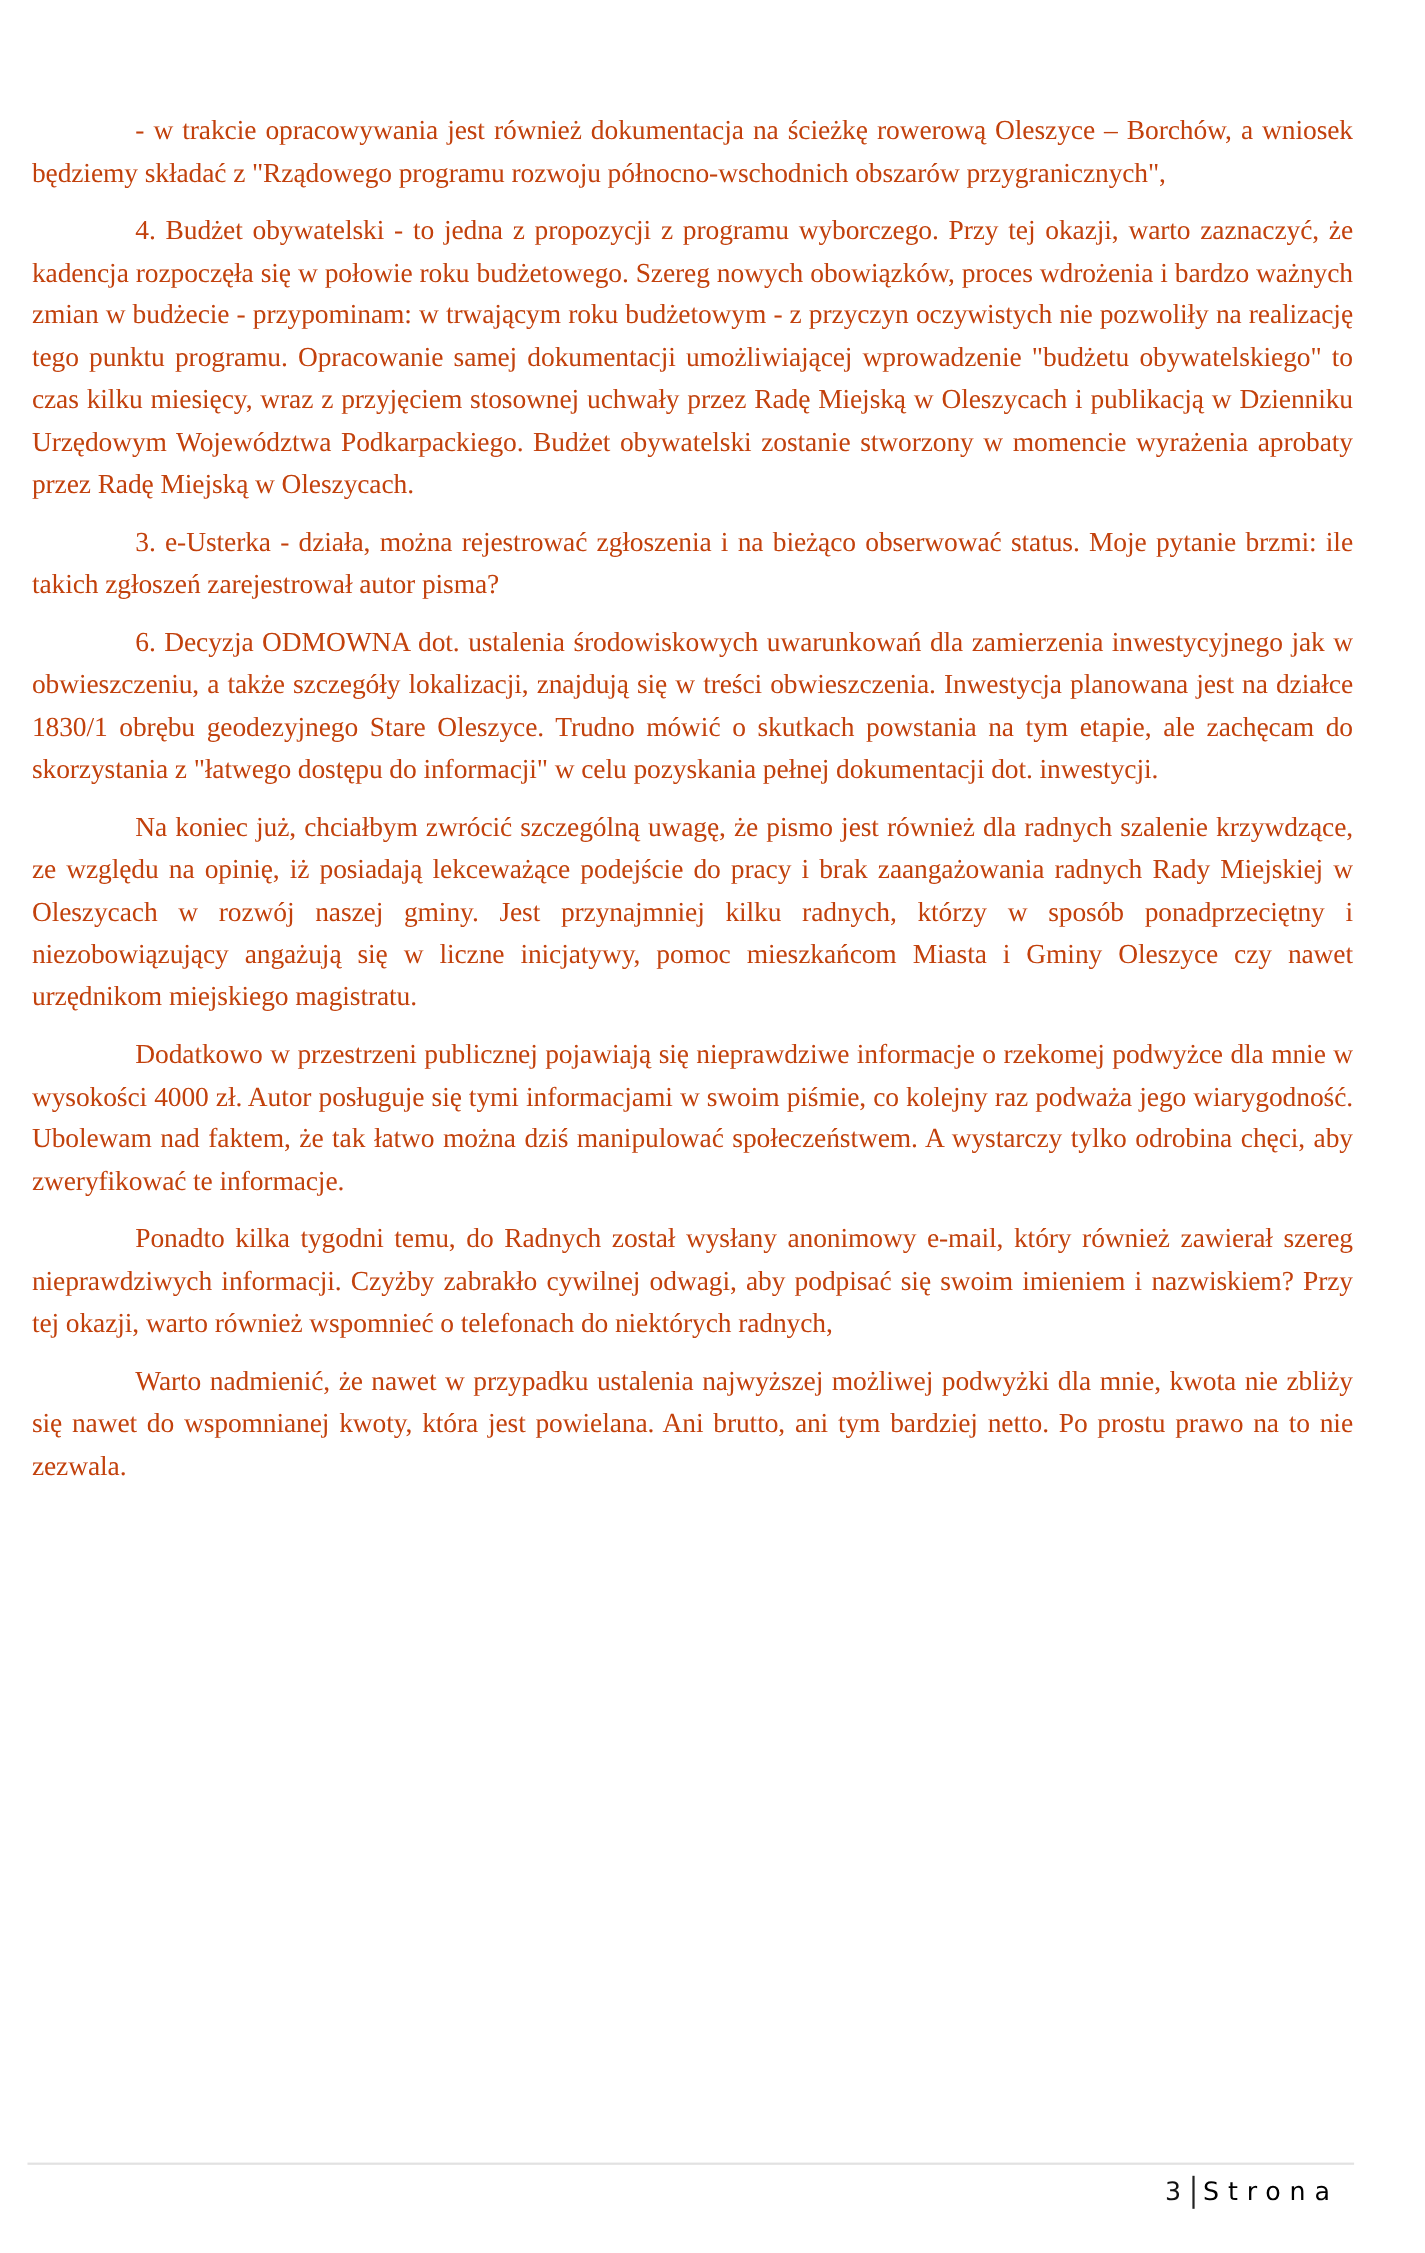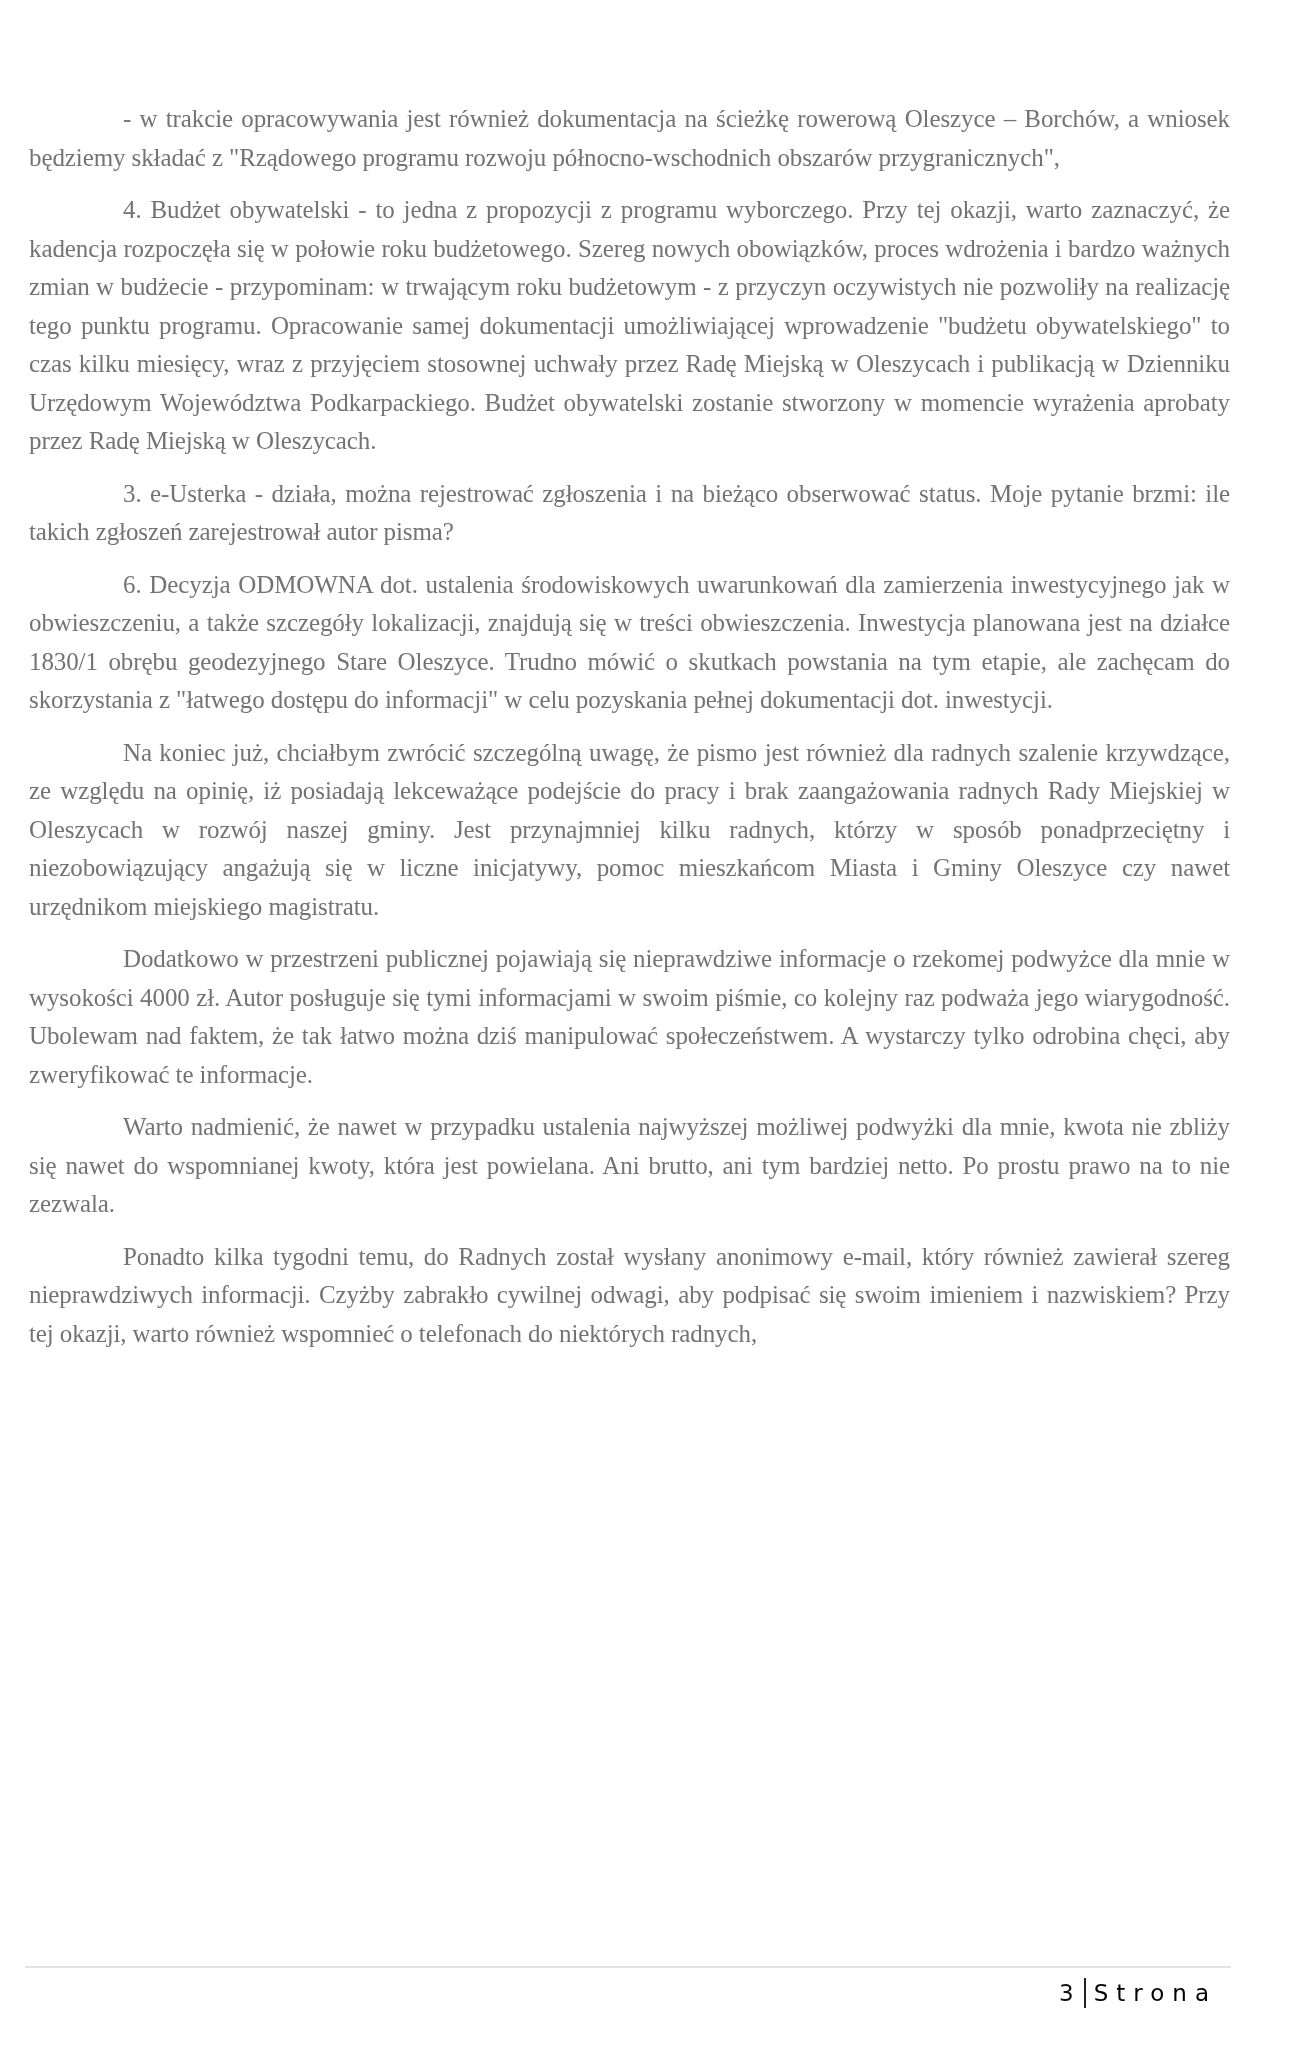--- a/index.html
+++ b/index.html
@@ -1,20 +1,20 @@
 <!DOCTYPE html>
 <html><head>
   <meta charset="utf-8">
   <style>
     html, body { margin: 0; padding: 0; background: #ffffff; }
     body { width: 1295px; height: 2048px; position: relative; overflow: hidden; }
     .page {
       position: absolute; left: 29px; top: 100px; width: 1201px;
       font-family: "Liberation Serif", "DejaVu Serif", serif;
-      font-size: 25px; line-height: 38.5px; color: #737373;
+      font-size: 25px; line-height: 38.5px; color: #c2410c;
     }
     .para {
       margin: 0 0 14px 0; text-align: justify; text-indent: 94px;
       letter-spacing: -0.1px;
     }
     .footer-rule {
       position: absolute; left: 25px; top: 1966px; width: 1206px; height: 2px;
       background: #e2e2e2;
     }
     .footer {
@@ -29,22 +29,22 @@
 </head>
 <body>
 
 <div class="page">
   <p class="para">- w trakcie opracowywania jest również dokumentacja na ścieżkę rowerową Oleszyce – Borchów, a wniosek będziemy składać z "Rządowego programu rozwoju północno-wschodnich obszarów przygranicznych",</p>
   <p class="para">4. Budżet obywatelski - to jedna z propozycji z programu wyborczego. Przy tej okazji, warto zaznaczyć, że kadencja rozpoczęła się w połowie roku budżetowego. Szereg nowych obowiązków, proces wdrożenia i bardzo ważnych zmian w budżecie - przypominam: w trwającym roku budżetowym - z przyczyn oczywistych nie pozwoliły na realizację tego punktu programu. Opracowanie samej dokumentacji umożliwiającej wprowadzenie "budżetu obywatelskiego" to czas kilku miesięcy, wraz z przyjęciem stosownej uchwały przez Radę Miejską w Oleszycach i publikacją w Dzienniku Urzędowym Województwa Podkarpackiego. Budżet obywatelski zostanie stworzony w momencie wyrażenia aprobaty przez Radę Miejską w Oleszycach.</p>
   <p class="para">3. e-Usterka - działa, można rejestrować zgłoszenia i na bieżąco obserwować status. Moje pytanie brzmi: ile takich zgłoszeń zarejestrował autor pisma?</p>
   <p class="para">6. Decyzja ODMOWNA dot. ustalenia środowiskowych uwarunkowań dla zamierzenia inwestycyjnego jak w obwieszczeniu, a także szczegóły lokalizacji, znajdują się w treści obwieszczenia. Inwestycja planowana jest na działce 1830/1 obrębu geodezyjnego Stare Oleszyce. Trudno mówić o skutkach powstania na tym etapie, ale zachęcam do skorzystania z "łatwego dostępu do informacji" w celu pozyskania pełnej dokumentacji dot. inwestycji.</p>
   <p class="para">Na koniec już, chciałbym zwrócić szczególną uwagę, że pismo jest również dla radnych szalenie krzywdzące, ze względu na opinię, iż posiadają lekceważące podejście do pracy i brak zaangażowania radnych Rady Miejskiej w Oleszycach w rozwój naszej gminy. Jest przynajmniej kilku radnych, którzy w sposób ponadprzeciętny i niezobowiązujący angażują się w liczne inicjatywy, pomoc mieszkańcom Miasta i Gminy Oleszyce czy nawet urzędnikom miejskiego magistratu.</p>
   <p class="para">Dodatkowo w przestrzeni publicznej pojawiają się nieprawdziwe informacje o rzekomej podwyżce dla mnie w wysokości 4000 zł. Autor posługuje się tymi informacjami w swoim piśmie, co kolejny raz podważa jego wiarygodność. Ubolewam nad faktem, że tak łatwo można dziś manipulować społeczeństwem. A wystarczy tylko odrobina chęci, aby zweryfikować te informacje.</p>
+  <p class="para">Ponadto kilka tygodni temu, do Radnych został wysłany anonimowy e-mail, który również zawierał szereg nieprawdziwych informacji. Czyżby zabrakło cywilnej odwagi, aby podpisać się swoim imieniem i nazwiskiem? Przy tej okazji, warto również wspomnieć o telefonach do niektórych radnych,</p>
   <p class="para">Warto nadmienić, że nawet w przypadku ustalenia najwyższej możliwej podwyżki dla mnie, kwota nie zbliży się nawet do wspomnianej kwoty, która jest powielana. Ani brutto, ani tym bardziej netto. Po prostu prawo na to nie zezwala.</p>
-  <p class="para">Ponadto kilka tygodni temu, do Radnych został wysłany anonimowy e-mail, który również zawierał szereg nieprawdziwych informacji. Czyżby zabrakło cywilnej odwagi, aby podpisać się swoim imieniem i nazwiskiem? Przy tej okazji, warto również wspomnieć o telefonach do niektórych radnych,</p>
 </div>
 
 <div class="footer-rule"></div>
 <div class="footer">
   <span class="num">3</span>
   <span class="sep"></span>
   <span class="label">Strona</span>
 </div>
 
 </body></html>

